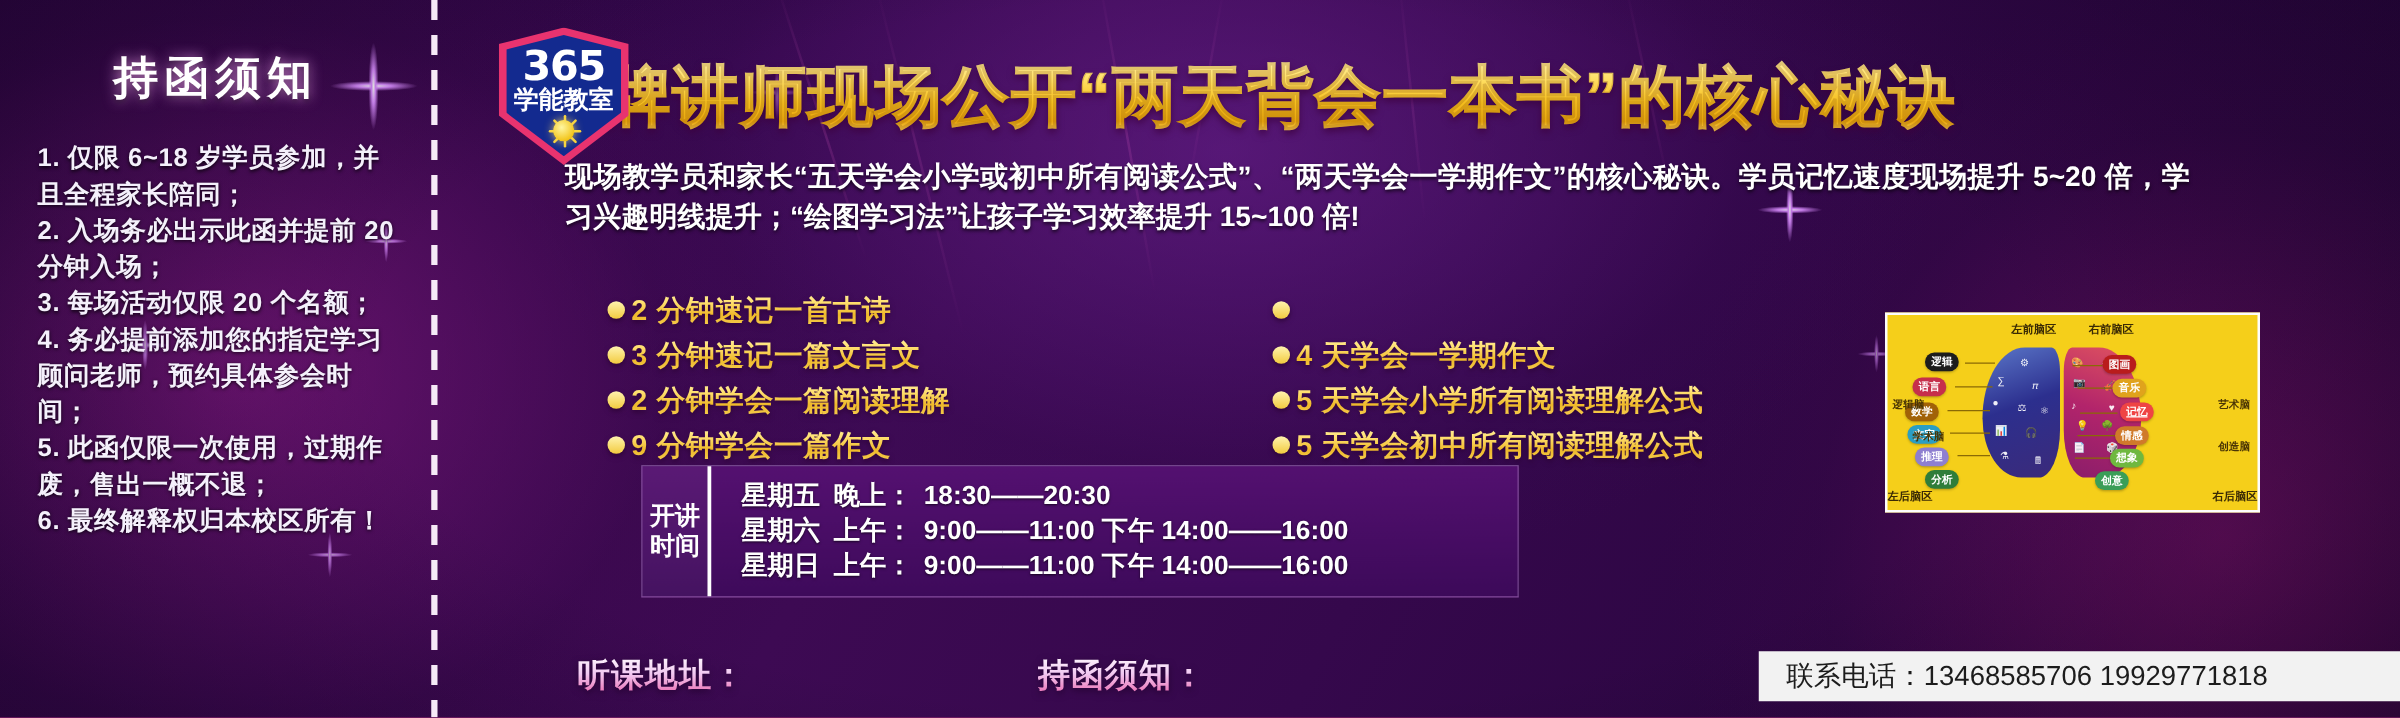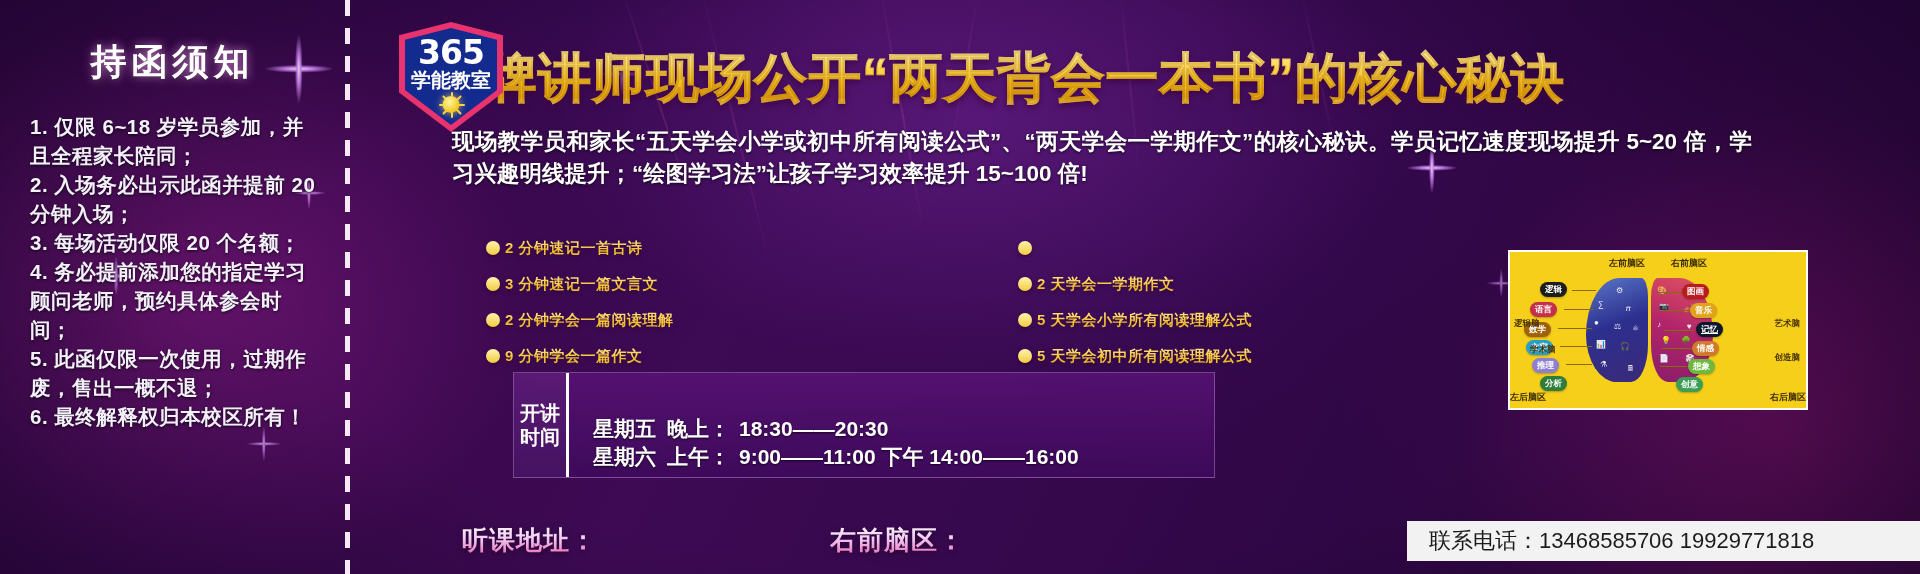--- a/index.html
+++ b/index.html
@@ -114,21 +114,21 @@
     text-align:justify;letter-spacing:0px;
     text-shadow:0 1px 3px rgba(0,0,0,.75);
   }
 
   
   .bullets{position:absolute;z-index:7;}
   .bul-left{left:486px;top:232px;}
   .bul-right{left:1018px;top:232px;}
   .bullets .li{
     display:flex;align-items:center;height:32px;margin-bottom:4px;
-    font-size:15px;font-weight:bold;letter-spacing:.5px;white-space:nowrap;
+    font-size:23px;font-weight:bold;letter-spacing:.5px;white-space:nowrap;
     background:linear-gradient(180deg,#fff3ae 0%,#ffe071 30%,#efb92a 62%,#f7d35c 100%);
     -webkit-background-clip:text;background-clip:text;color:transparent;
     filter:drop-shadow(0 2px 2px rgba(40,0,45,.7));
   }
   .dot{
     width:14px;height:14px;border-radius:50%;flex:0 0 auto;margin-right:5px;
     background:linear-gradient(180deg,#fff3ae,#f2cb3f);
   }
 
   
@@ -137,21 +137,21 @@
     background:linear-gradient(180deg,rgba(90,18,120,.80),rgba(62,10,92,.86));
     border:1px solid rgba(240,210,255,.30);
     display:flex;align-items:stretch;
   }
   .sched-label{
     width:52px;flex:0 0 auto;display:flex;align-items:center;justify-content:center;
     color:#fff;font-size:20px;font-weight:bold;line-height:24px;text-align:center;
     border-right:3px solid #ffffff;letter-spacing:0;
     background:rgba(255,255,255,.04);
   }
-  .sched-rows{flex:1;padding:10px 0 0 24px;margin-top:32px;}
+  .sched-rows{flex:1;padding:10px 0 0 24px;}
   .sched-row{
     color:#ffffff;font-size:21px;font-weight:bold;line-height:28px;white-space:nowrap;
     text-shadow:0 1px 2px rgba(0,0,0,.7);
   }
   .sched-row .d{display:inline-block;width:74px;}
   .sched-row .p{display:inline-block;width:72px;}
 
   
   .addr{
     position:absolute;z-index:7;font-size:26px;font-weight:bold;letter-spacing:1px;
@@ -296,46 +296,49 @@
         <span>9 分钟学会一篇作文</span>
       </div>
   </div>
 
   <div class="bullets bul-right">
     <div class="li">
         <span class="dot"></span>
       </div>
     <div class="li">
         <span class="dot"></span>
-        <span>2 天学会一学期作文</span>
+        <span>4 天学会一学期作文</span>
       </div>
     <div class="li">
         <span class="dot"></span>
         <span>5 天学会小学所有阅读理解公式</span>
       </div>
     <div class="li">
         <span class="dot"></span>
         <span>5 天学会初中所有阅读理解公式</span>
       </div>
   </div>
 
   <div class="sched">
     <div class="sched-label">开讲时间</div>
     <div class="sched-rows">
       <div class="sched-row">
         <span class="d">星期五</span><span class="p">晚上：</span><span>18:30——20:30</span>
       </div>
       <div class="sched-row">
         <span class="d">星期六</span><span class="p">上午：</span><span>9:00——11:00  下午 14:00——16:00</span>
       </div>
+      <div class="sched-row">
+        <span class="d">星期日</span><span class="p">上午：</span><span>9:00——11:00  下午 14:00——16:00</span>
+      </div>
     </div>
   </div>
 
   <div class="addr addr1">听课地址：</div>
-  <div class="addr addr2">右前脑区：</div>
+  <div class="addr addr2">持函须知：</div>
 
   <div class="phone">联系电话：13468585706 19929771818</div>
 
   <div class="brain">
     <div class="top-lab">
       <span>左前脑区</span>
       <span>右前脑区</span>
     </div>
 
     <div class="hemi hemiL">
@@ -377,21 +380,21 @@
 
     <div class="pill" style="left:30px;top:30px;background:#1d1d1d;">逻辑</div>
     <div class="pill" style="left:20px;top:50px;background:#c62f4b;">语言</div>
     <div class="pill" style="left:14px;top:70px;background:#a16207;">数学</div>
     <div class="pill" style="left:16px;top:88px;background:#2a9ec4;">文字</div>
     <div class="pill" style="left:22px;top:106px;background:#8e7fd0;">推理</div>
     <div class="pill" style="left:30px;top:124px;background:#2f7d3a;">分析</div>
 
     <div class="pill" style="left:172px;top:32px;background:#b91c1c;">图画</div>
     <div class="pill" style="left:180px;top:51px;background:#e0a31c;">音乐</div>
-    <div class="pill" style="left:186px;top:70px;background:#0f172a;text-decoration:underline;">记忆</div>
+    <div class="pill" style="left:186px;top:70px;background:#ef4444;text-decoration:underline;">记忆</div>
     <div class="pill" style="left:182px;top:89px;background:#d07a2a;">情感</div>
     <div class="pill" style="left:178px;top:107px;background:#6fb83f;">想象</div>
     <div class="pill" style="left:166px;top:125px;background:#3b9e57;">创意</div>
 
     <div class="side-lab" style="left:4px;top:66px;">逻辑脑</div>
     <div class="side-lab" style="left:4px;top:92px;margin-left:16px;">学术脑</div>
     <div class="side-lab" style="right:6px;top:66px;">艺术脑</div>
     <div class="side-lab" style="right:6px;top:100px;">创造脑</div>
 
     <div class="bot-lab">

